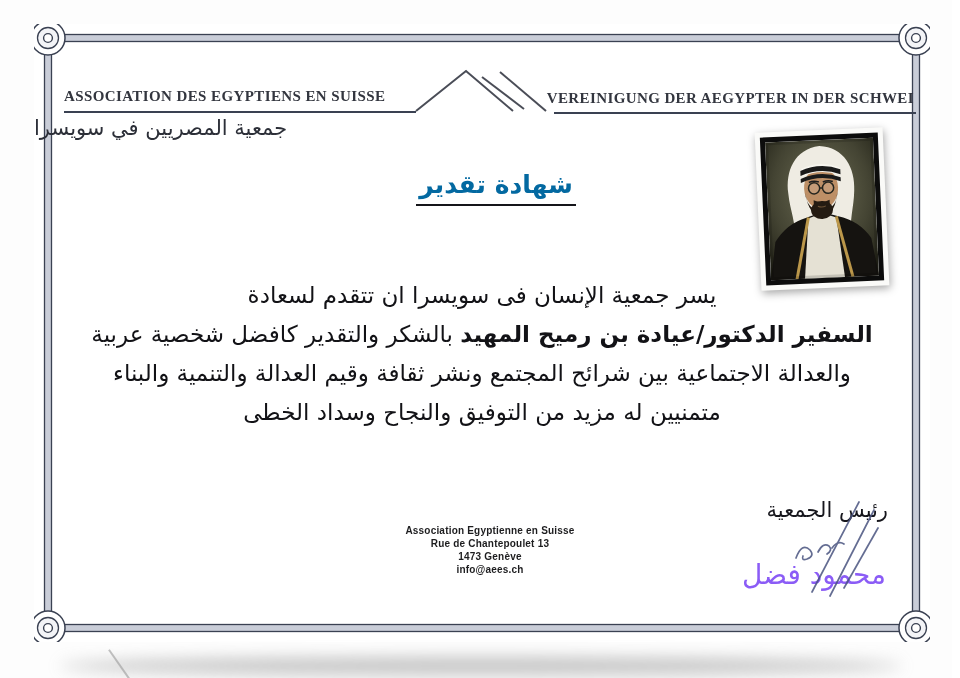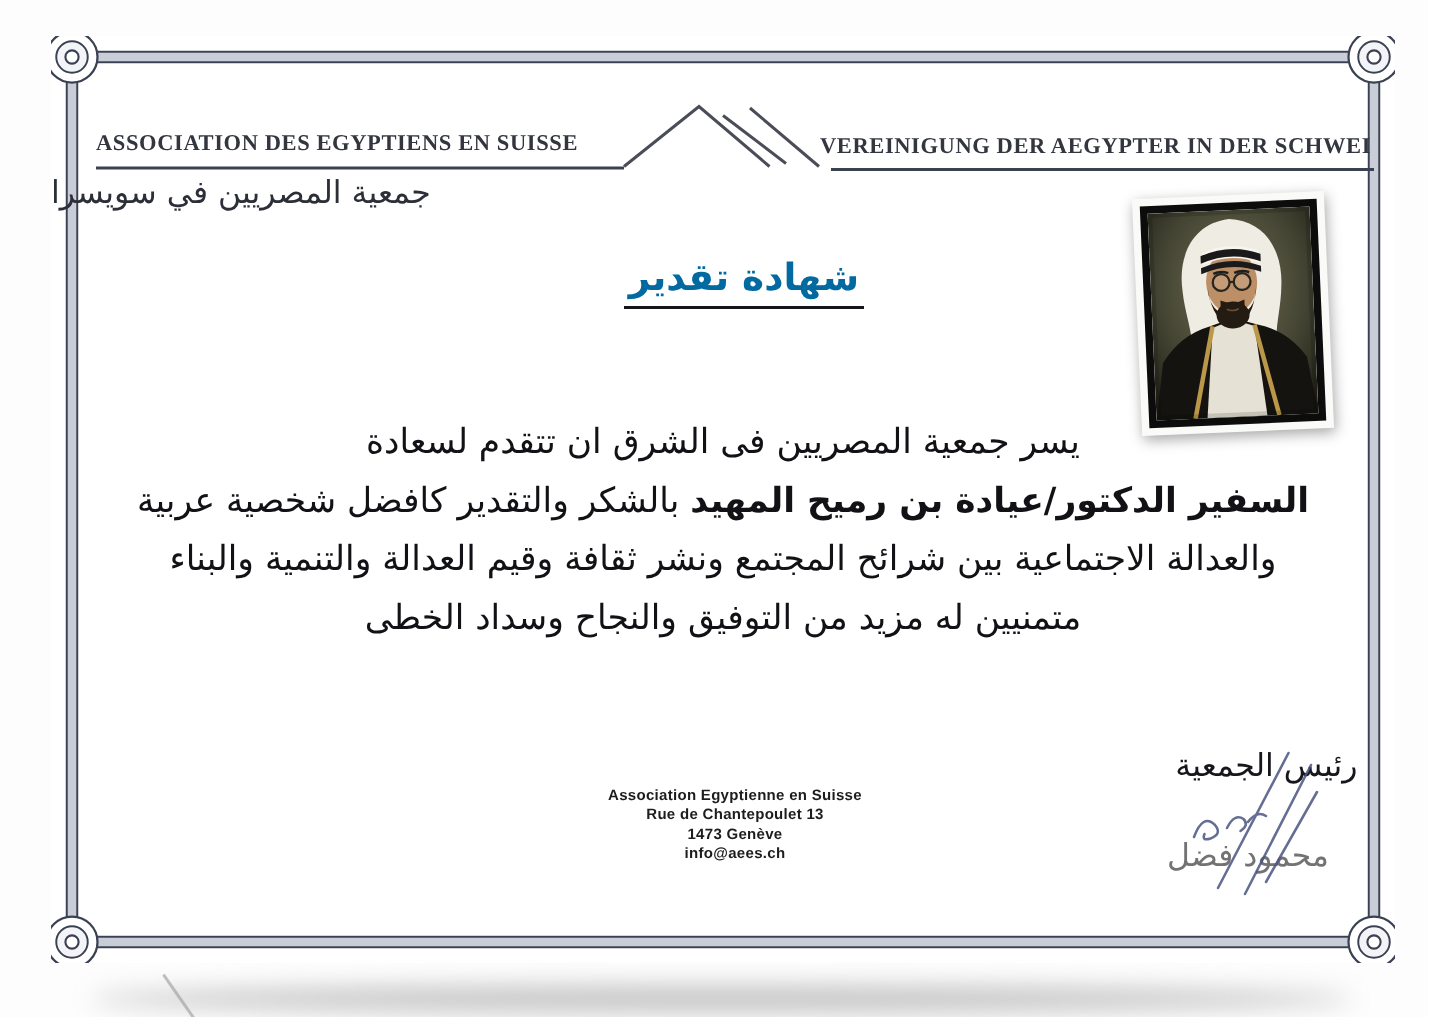--- a/index.html
+++ b/index.html
@@ -29,24 +29,24 @@
          box-shadow:1px 3px 9px rgba(0,0,0,.35);transform:rotate(-2.5deg);}
   .photo-frame{border:5px solid #0c0c0c;line-height:0;}
 
   .body-text{position:absolute;top:252px;left:30px;right:30px;text-align:center;direction:rtl;
              font-family:"DejaVu Sans",sans-serif;font-size:23px;line-height:39px;color:#121216;}
   .body-text .b{font-weight:bold;}
 
   .address{position:absolute;top:500px;left:0;right:-16px;text-align:center;
            font-size:10px;font-weight:bold;line-height:13px;color:#1d1d1f;letter-spacing:.2px;}
 
-  .sig-role{position:absolute;right:25px;top:474px;direction:rtl;
+  .sig-role{position:absolute;right:42px;top:474px;direction:rtl;
             font-family:"DejaVu Sans",sans-serif;font-size:21px;color:#16161c;}
   .sig-name{position:absolute;right:44px;top:534px;direction:rtl;
-            font-family:"DejaVu Sans",sans-serif;font-size:21px;color:#737373;}
+            font-family:"DejaVu Sans",sans-serif;font-size:28px;color:#8b5cf6;}
   .sig-svg{position:absolute;right:26px;top:460px;width:130px;height:122px;pointer-events:none;}
 
   .floor-shadow{position:absolute;left:60px;right:50px;bottom:3px;height:18px;background:#8a8a8a;
                 filter:blur(8px);opacity:.5;border-radius:50%;}
   .edge-mark{position:absolute;left:100px;bottom:10px;width:42px;height:2px;background:#9a9a9a;
              transform:rotate(55deg);opacity:.6;}
 </style>
 </head>
 <body>
 
@@ -134,21 +134,21 @@
 
           <circle cx="47" cy="48" r="5.6" fill="rgba(255,255,255,0.12)" stroke="#26261f" stroke-width="1.5"></circle>
           <circle cx="61" cy="48" r="5.6" fill="rgba(255,255,255,0.12)" stroke="#26261f" stroke-width="1.5"></circle>
           <path d="M52.5,48 L55.5,48" stroke="#26261f" stroke-width="1.5"></path>
           <rect width="108" height="138" fill="none" stroke="rgba(0,0,0,0.35)" stroke-width="6" opacity="0.4"></rect>
         </svg>
       </div>
     </div>
 
     <div class="body-text">
-      <div>يسر جمعية المصريين فى الشرق ان تتقدم لسعادة</div>
+      <div>يسر جمعية الإنسان فى سويسرا ان تتقدم لسعادة</div>
       <div><span class="b">السفير الدكتور/عيادة بن رميح المهيد</span><span> بالشكر والتقدير كافضل شخصية عربية</span></div>
       <div>والعدالة الاجتماعية بين شرائح المجتمع ونشر ثقافة وقيم العدالة والتنمية والبناء</div>
       <div>متمنيين له مزيد من التوفيق والنجاح وسداد الخطى</div>
     </div>
 
     <div class="address">
       <div>Association Egyptienne en Suisse</div>
       <div>Rue de Chantepoulet 13</div>
       <div>1473 Genève</div>
       <div>info@aees.ch</div>

